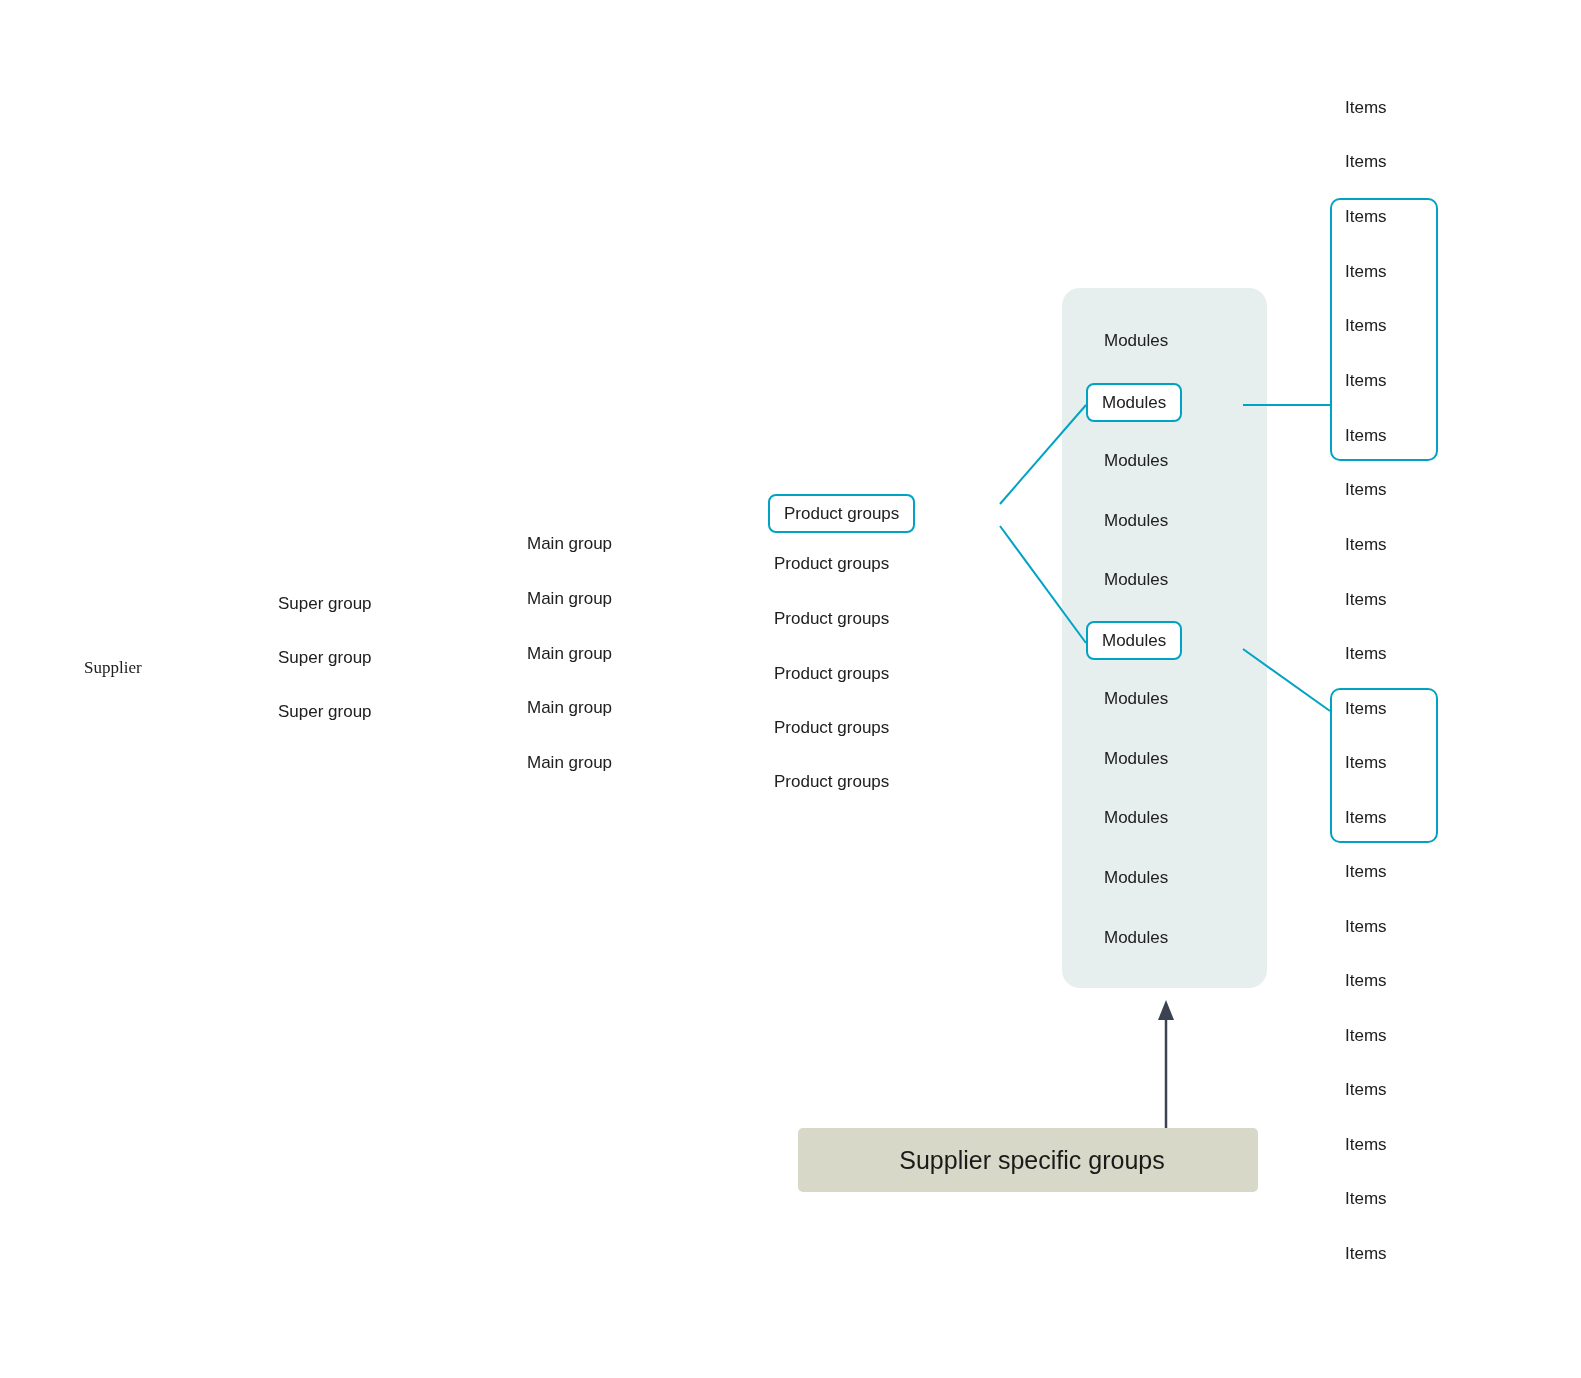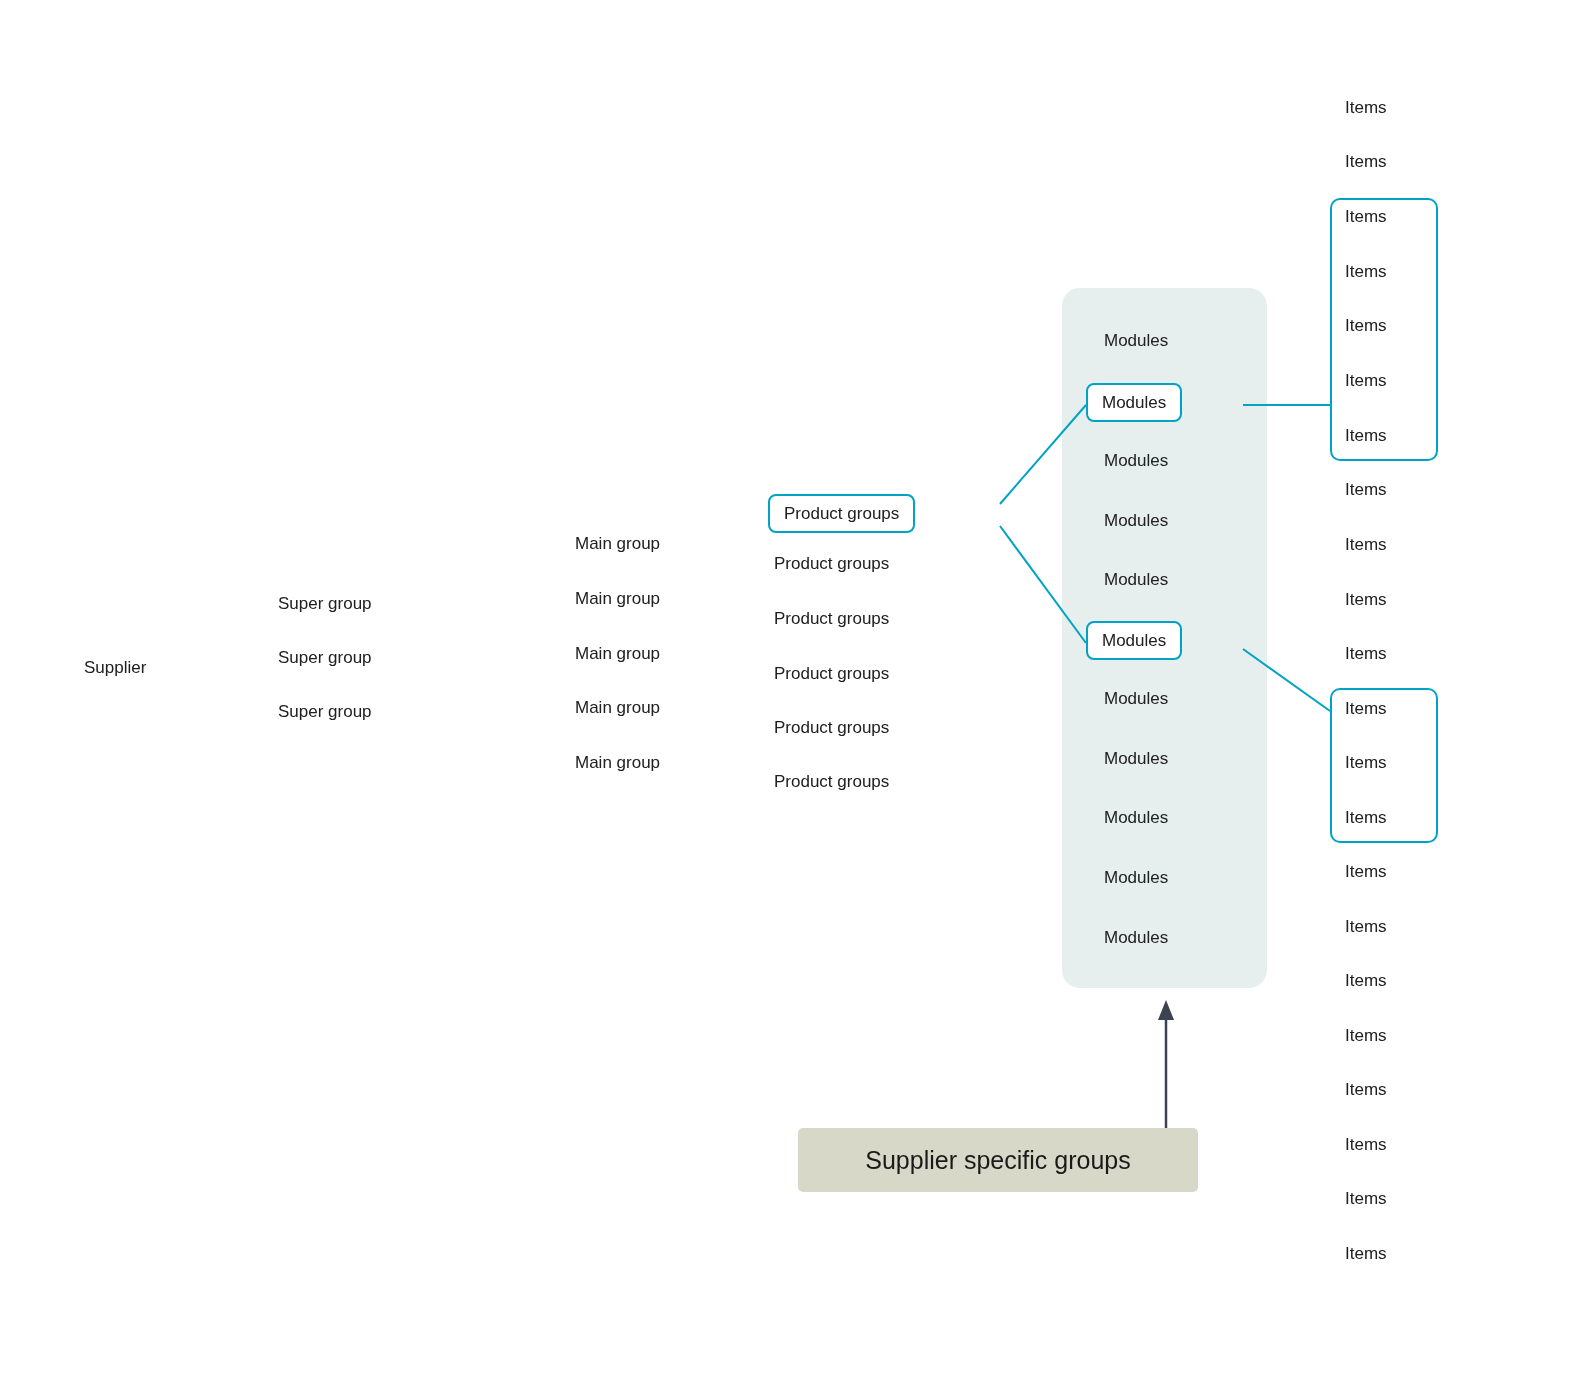--- a/index.html
+++ b/index.html
@@ -18,23 +18,23 @@
     overflow: hidden;
     background: #ffffff;
   }
   .node {
     position: absolute;
     font-size: 17px;
     line-height: 1;
     white-space: nowrap;
     color: #202020;
   }
-  .col-supplier { left: 84px; }
+  .col-supplier { left: 84px; font-family: Liberation Serif, serif; }
   .col-super { left: 278px; }
-  .col-main { left: 527px; margin-left: 48px; }
+  .col-main { left: 527px; }
   .col-product { left: 774px; }
   .col-modules { left: 1104px; }
   .col-items { left: 1345px; }
 
   
   .hl {
     border: 2px solid #00a3c4;
     border-radius: 8px;
     padding: 9px 14px;
     background: #ffffff;
@@ -64,29 +64,30 @@
   #items-box-bottom {
     left: 1330px;
     top: 688px;
     width: 108px;
     height: 155px;
   }
   .callout {
     position: absolute;
     left: 798px;
     top: 1128px;
-    width: 400px;
+    width: 452px;
     height: 64px;
     background: #d8d8c8;
     border-radius: 5px;
     display: flex;
     align-items: center;
     justify-content: center;
     font-size: 25px;
     color: #1a1a1a;
+    padding-left: 8px;
   }
   svg.links {
     position: absolute;
     left: 0;
     top: 0;
     width: 1581px;
     height: 1378px;
     overflow: visible;
   }
 </style>

